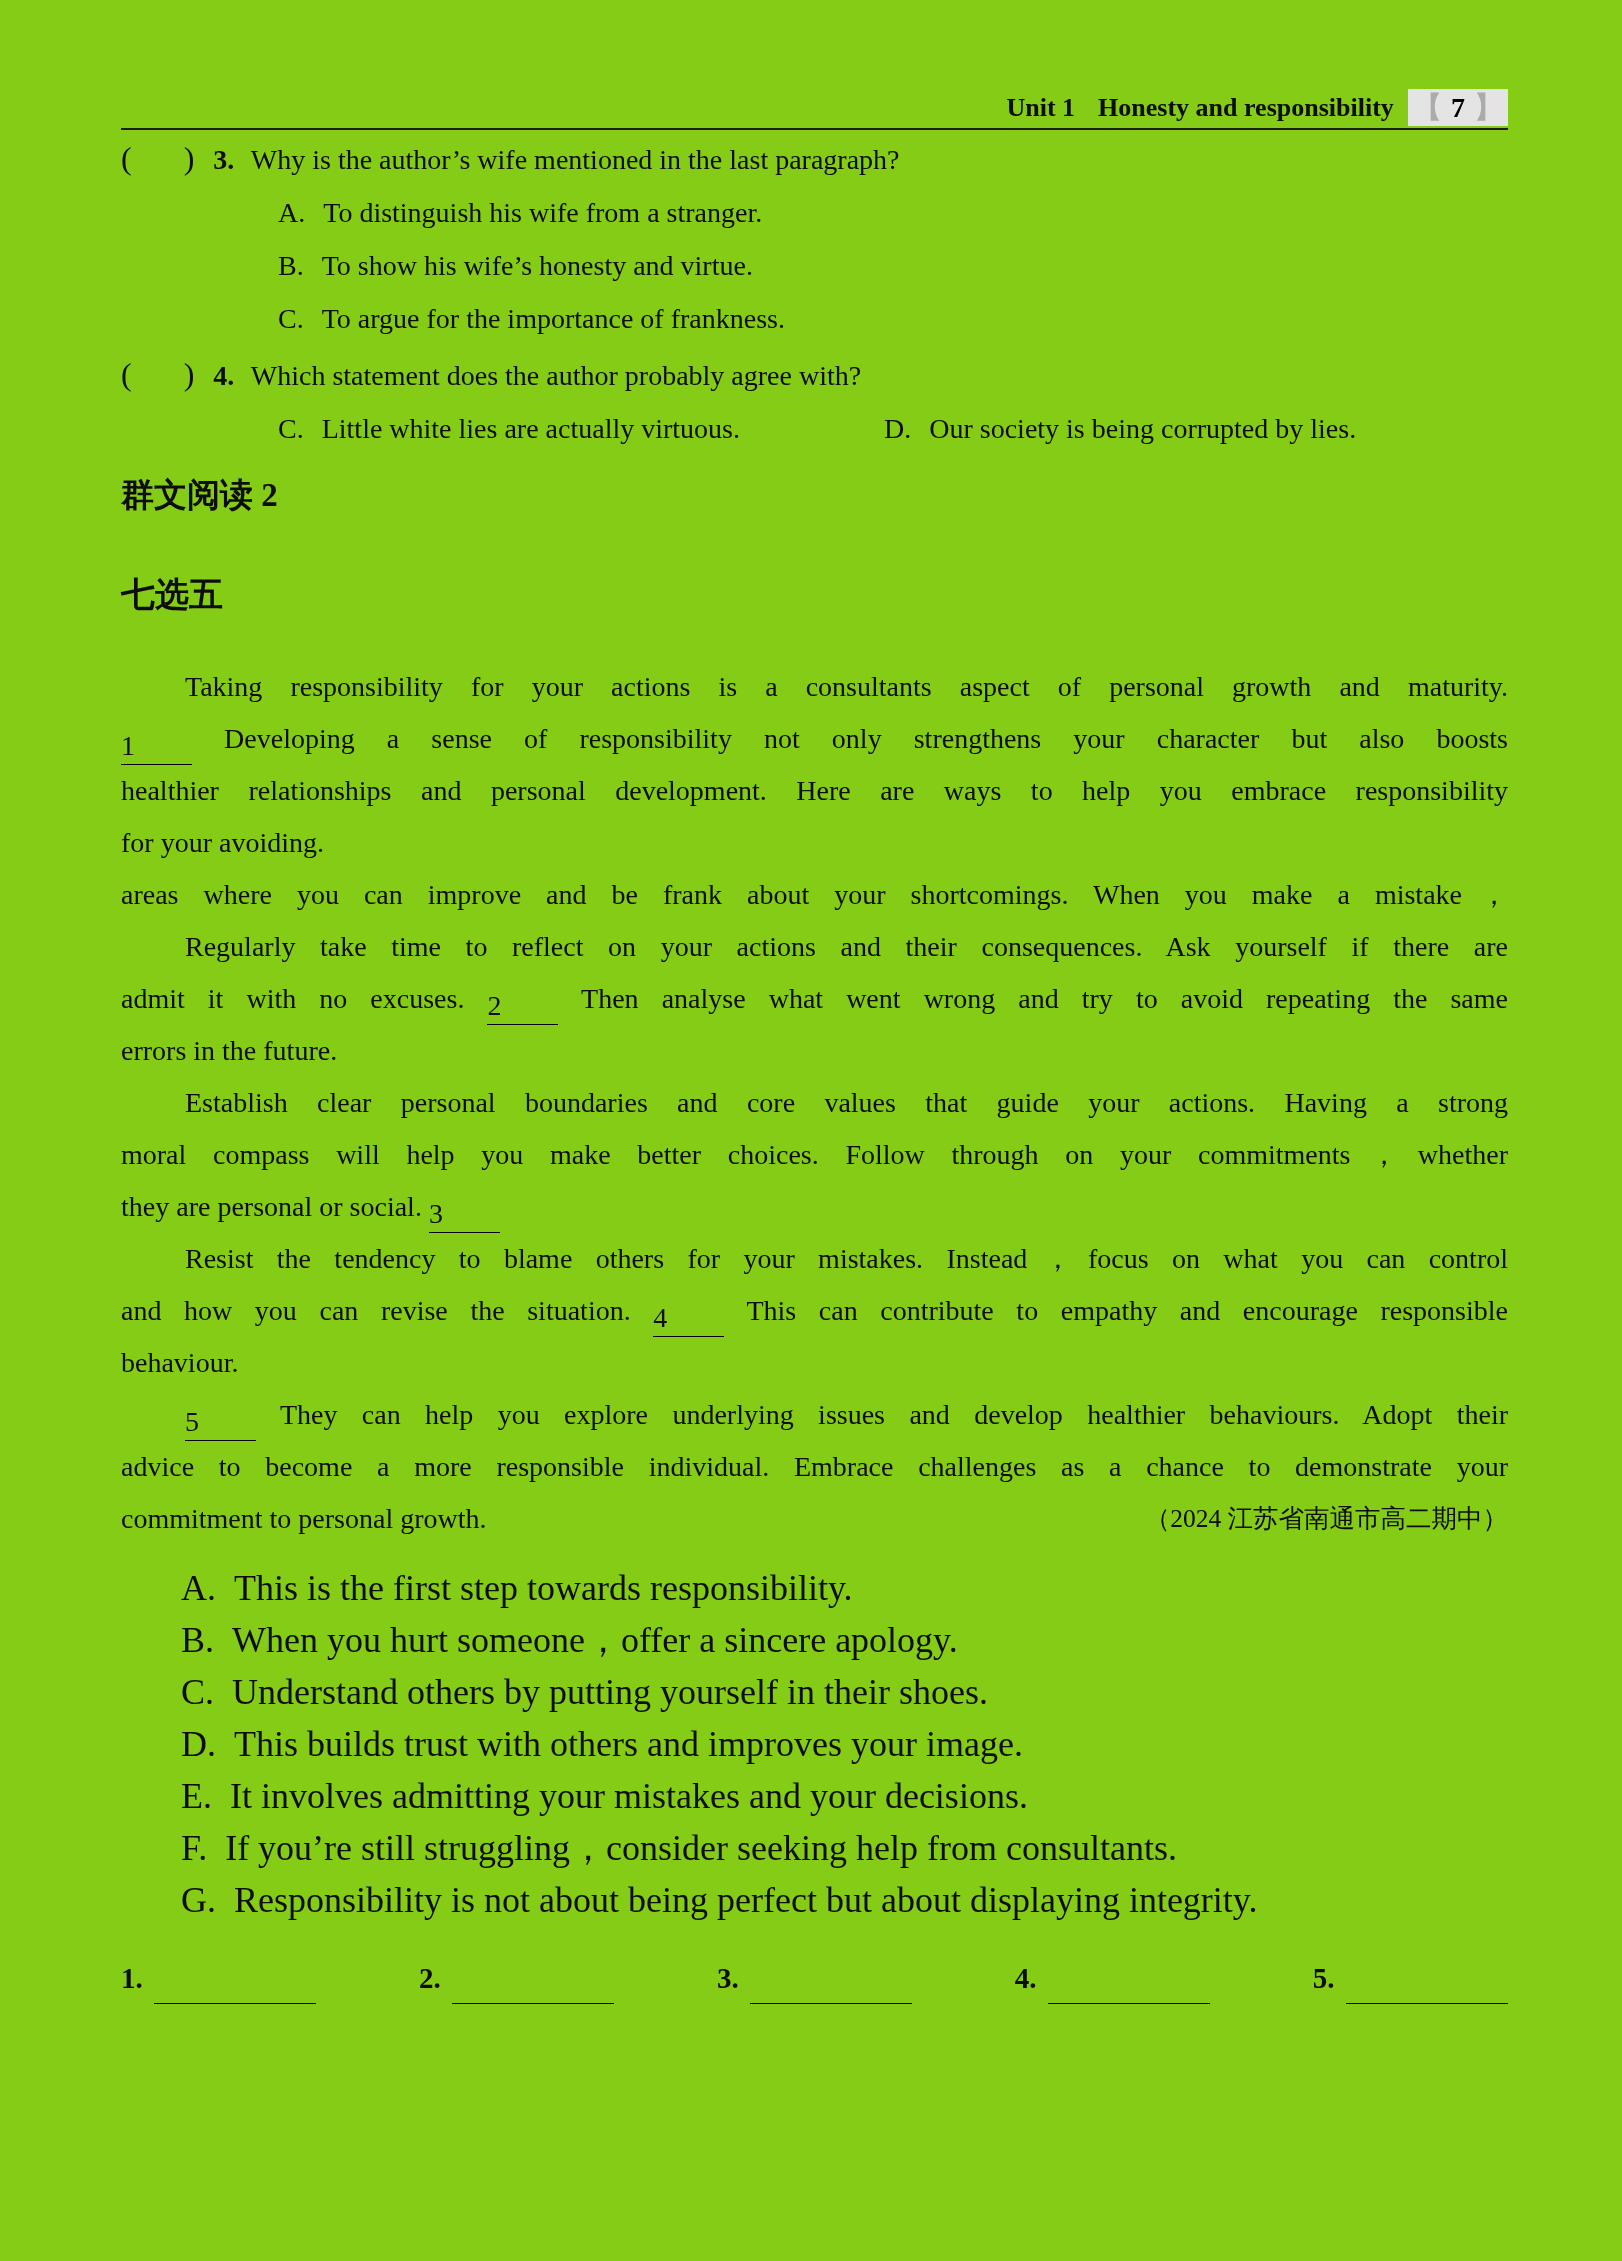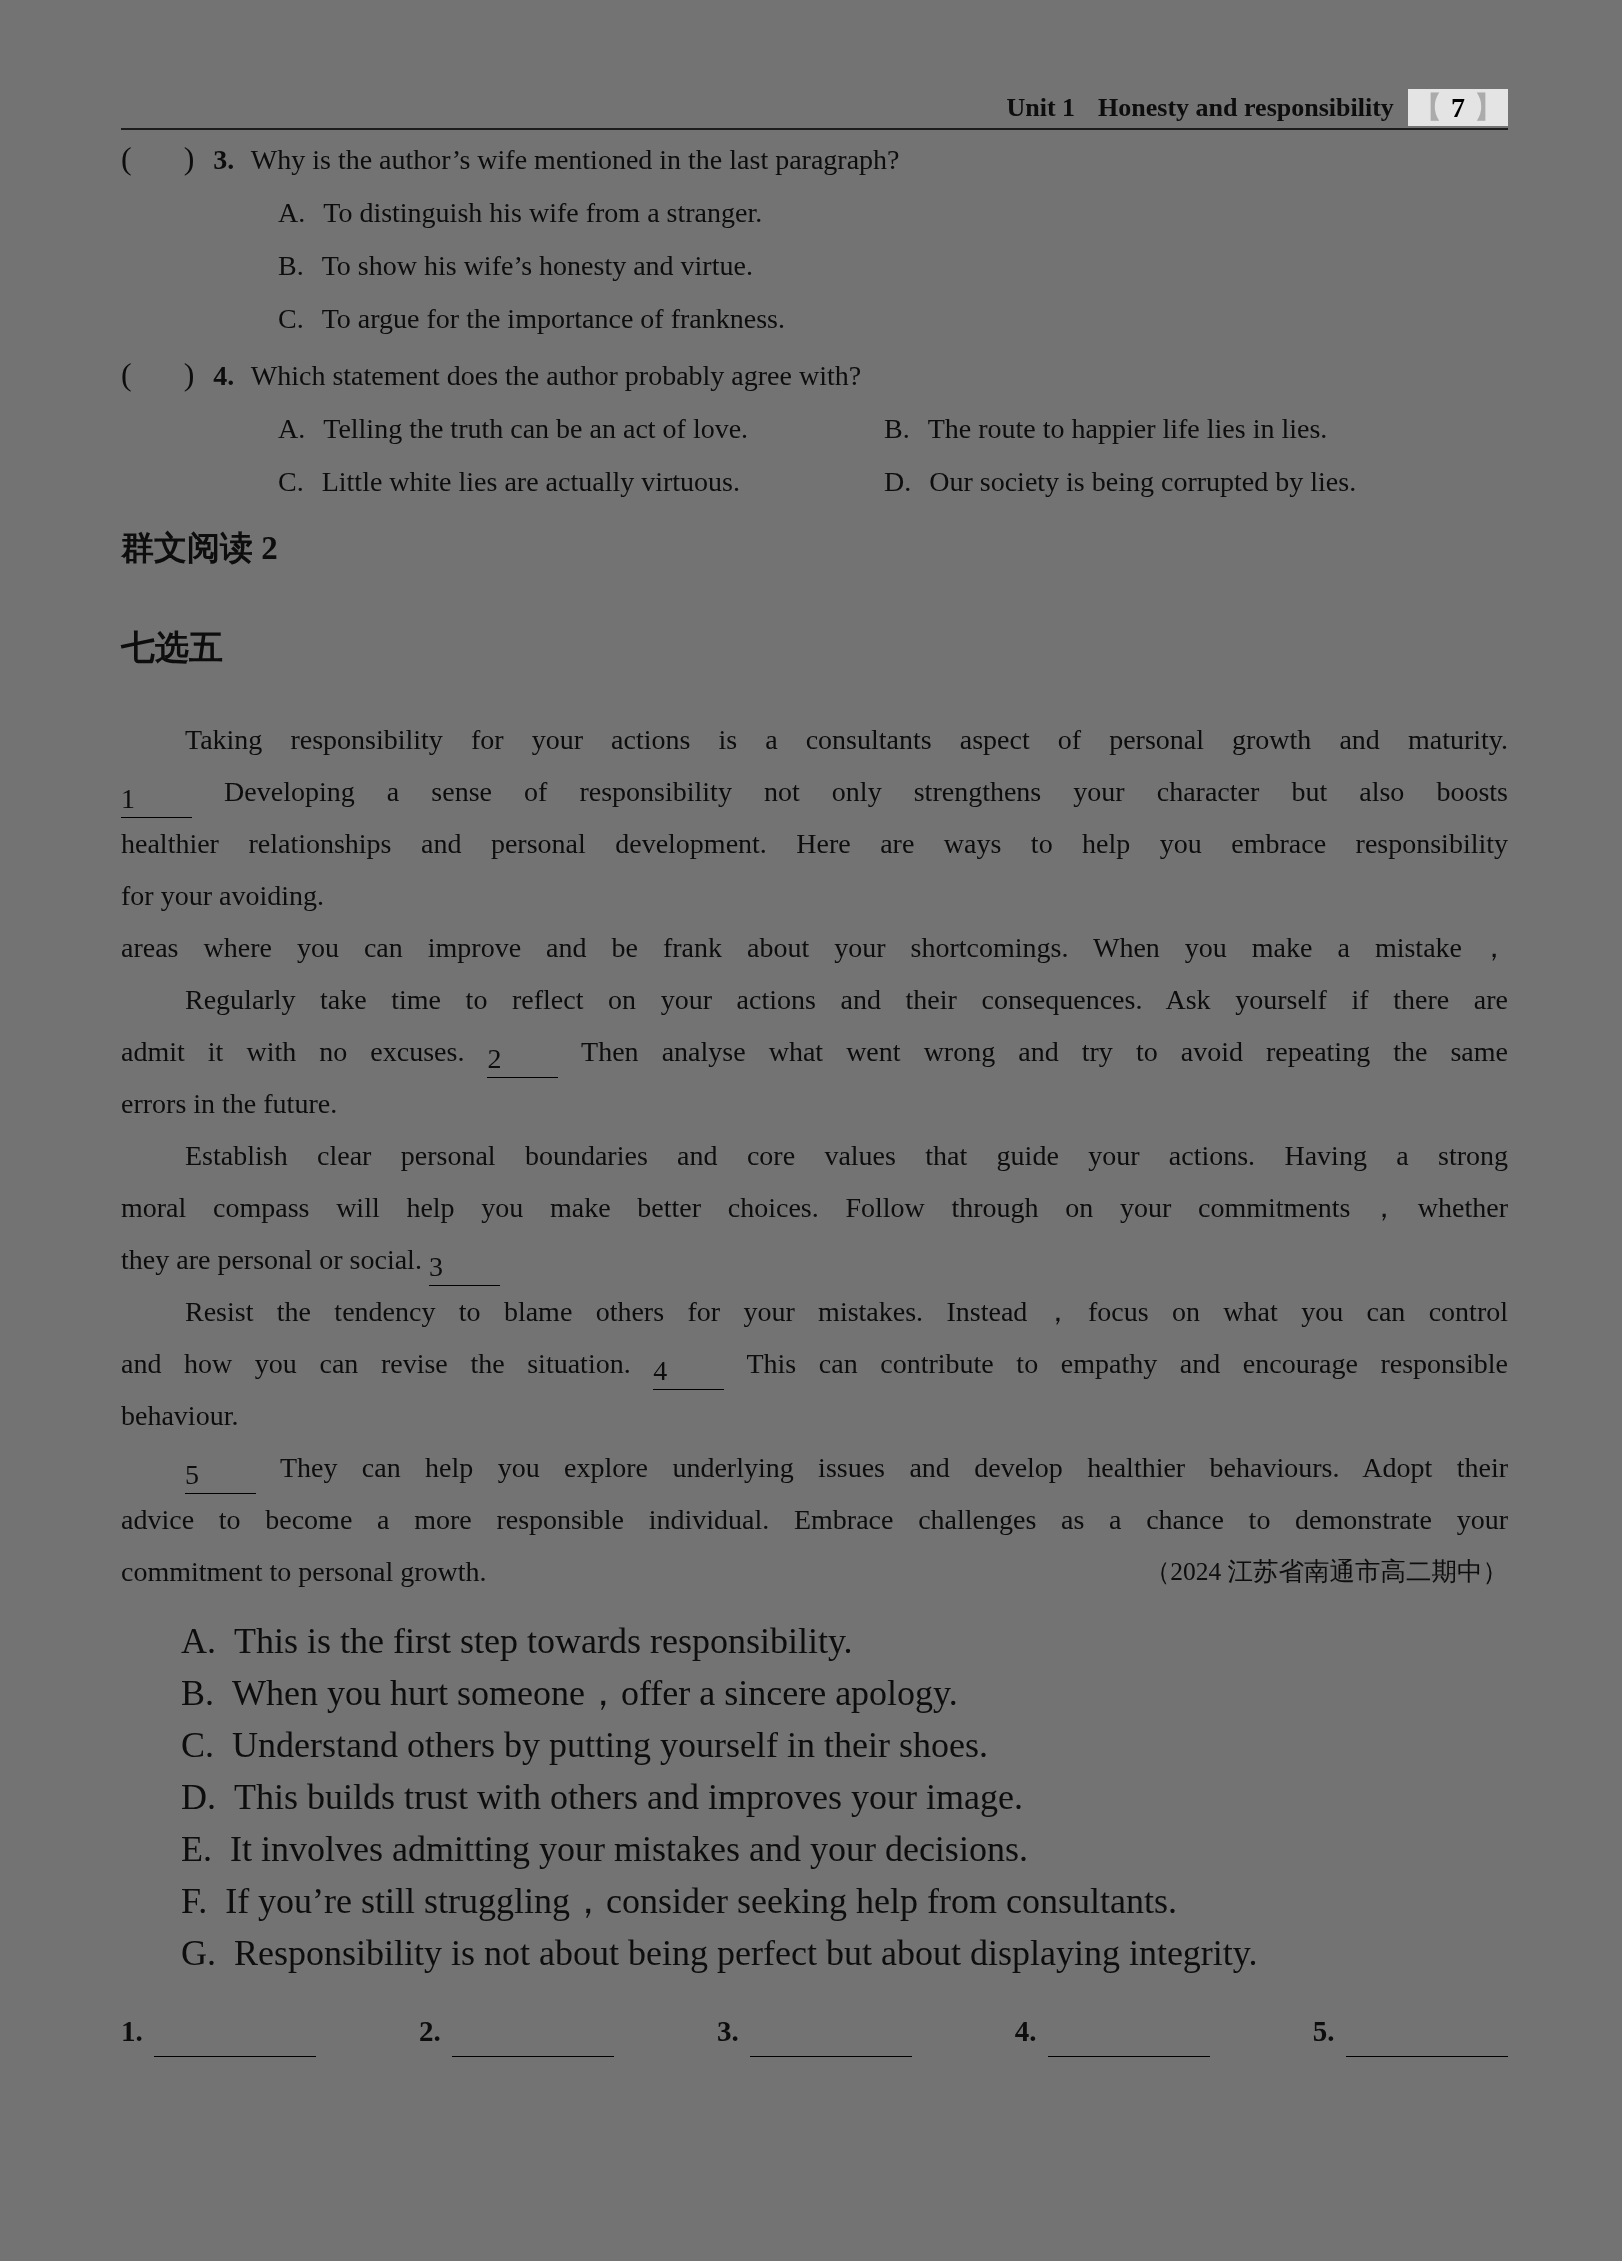--- a/index.html
+++ b/index.html
@@ -1,17 +1,17 @@
 <!DOCTYPE html>
 <html style="font-size:10.2px"><head>
 <meta charset="utf-8">
 <style>
   html,body{margin:0;padding:0;background:#ffffff;}
   .page{
-    width:1622px;height:2261px;background:#737373;color:#0d0d0d;
+    width:1622px;height:2261px;background:#84cc16;color:#0d0d0d;
     font-family:"Liberation Serif",serif;position:relative;overflow:hidden;
   }
   .content{margin-left:121px;width:1387px;}
 
   
   .hdr{display:flex;justify-content:flex-end;align-items:center;margin-top:89px;height:37px;}
   .hdr-title{font-weight:bold;font-size:26px;white-space:nowrap;}
   .hdr-unit{margin-right:23px;}
   .badge{
     background:#e4e4e4;height:37px;min-width:66px;margin-left:14px;
@@ -83,24 +83,20 @@
       <div class="opt"><span class="optlabel">A.</span><span>To distinguish his wife from a stranger.</span></div>
       <div class="opt"><span class="optlabel">B.</span><span>To show his wife’s honesty and virtue.</span></div>
       <div class="opt"><span class="optlabel">C.</span><span>To argue for the importance of frankness.</span></div>
     </div>
 
     <div class="qblock">
       <div class="qstem">
         <span class="paren">(</span><span class="paren-gap"></span><span class="paren">)</span><span class="qnum">4.</span><span>Which statement does the author probably agree with?</span>
       </div>
       <div class="optrow">
-        <span class="optcell1"><span class="optlabel">A.</span><span>Telling the truth can be an act of love.</span></span>
-        <span><span class="optlabel">B.</span><span>The route to happier life lies in lies.</span></span>
-      </div>
-      <div class="optrow">
         <span class="optcell1"><span class="optlabel">C.</span><span>Little white lies are actually virtuous.</span></span>
         <span><span class="optlabel">D.</span><span>Our society is being corrupted by lies.</span></span>
       </div>
     </div>
 
     <div class="h-center">群文阅读 2</div>
     <div class="h-sub">七选五</div>
 
     <div class="passage">
 

